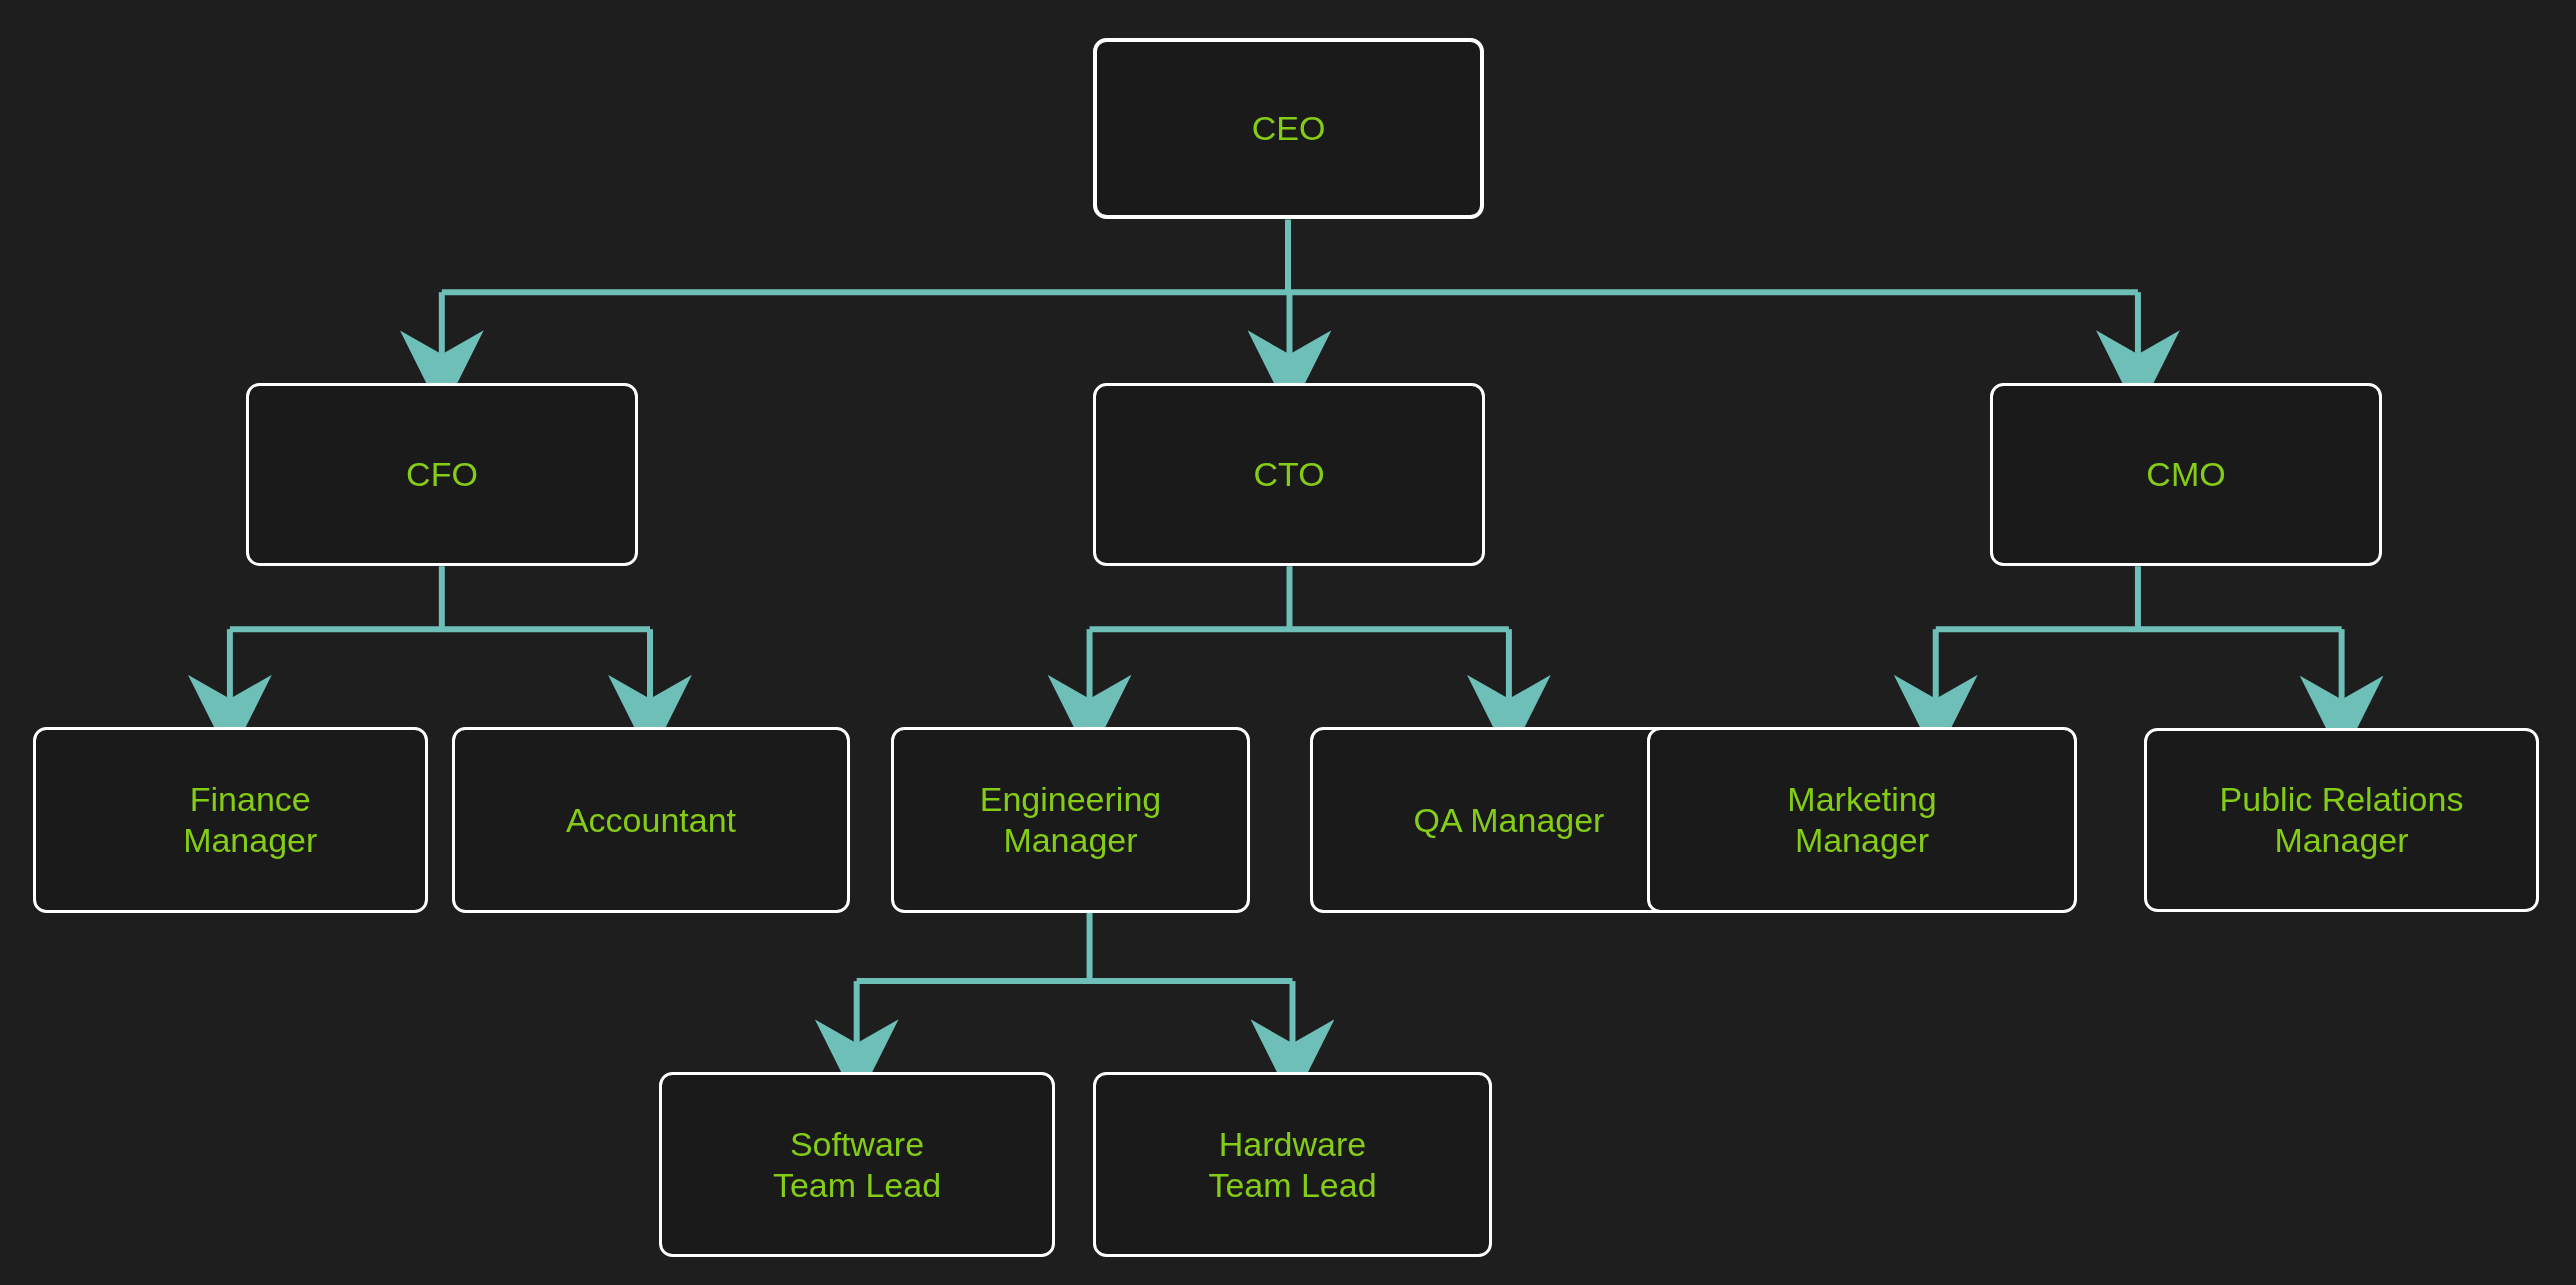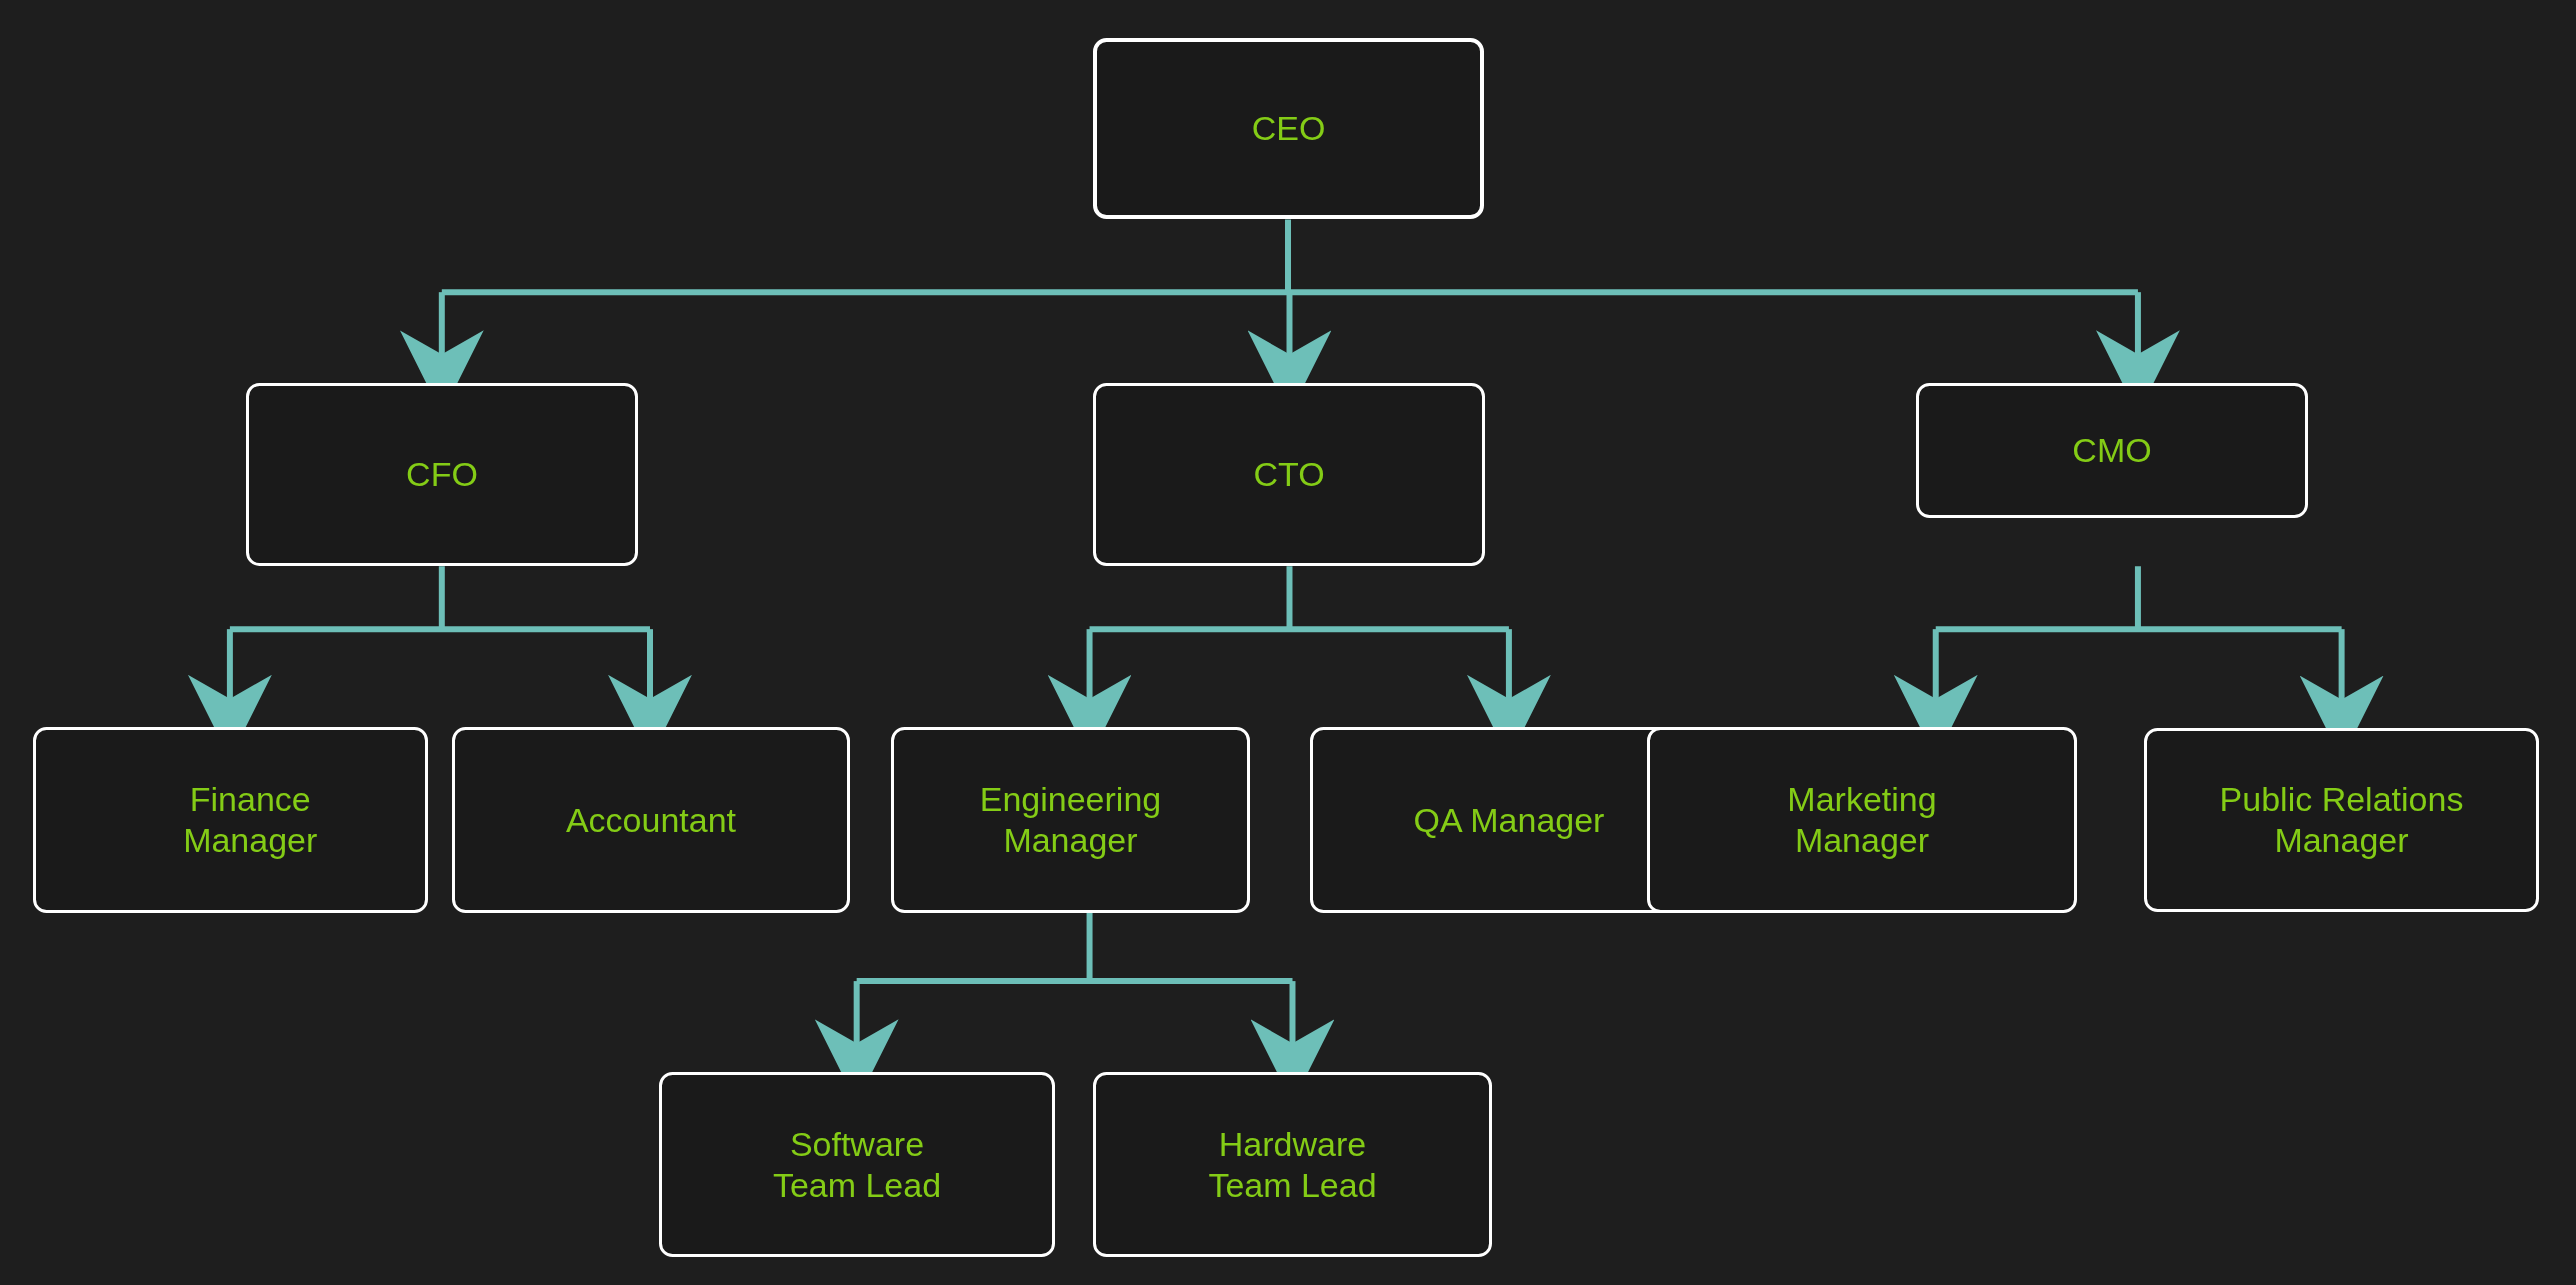--- a/index.html
+++ b/index.html
@@ -97,21 +97,21 @@
   </div>
 
   <div class="node" style="left:246px; top:383px; width:392px; height:183px;">
     <span>CFO</span>
   </div>
 
   <div class="node" style="left:1093px; top:383px; width:392px; height:183px;">
     <span>CTO</span>
   </div>
 
-  <div class="node" style="left:1916px; top:383px; width:392px; height:135px;">
+  <div class="node" style="left:1990px; top:383px; width:392px; height:183px;">
     <span>CMO</span>
   </div>
 
   <div class="node" style="left:33px; top:727px; width:395px; height:186px;padding-left:47px;">
     <span>Finance<br>Manager</span>
   </div>
 
   <div class="node" style="left:452px; top:727px; width:398px; height:186px;">
     <span>Accountant</span>
   </div>

